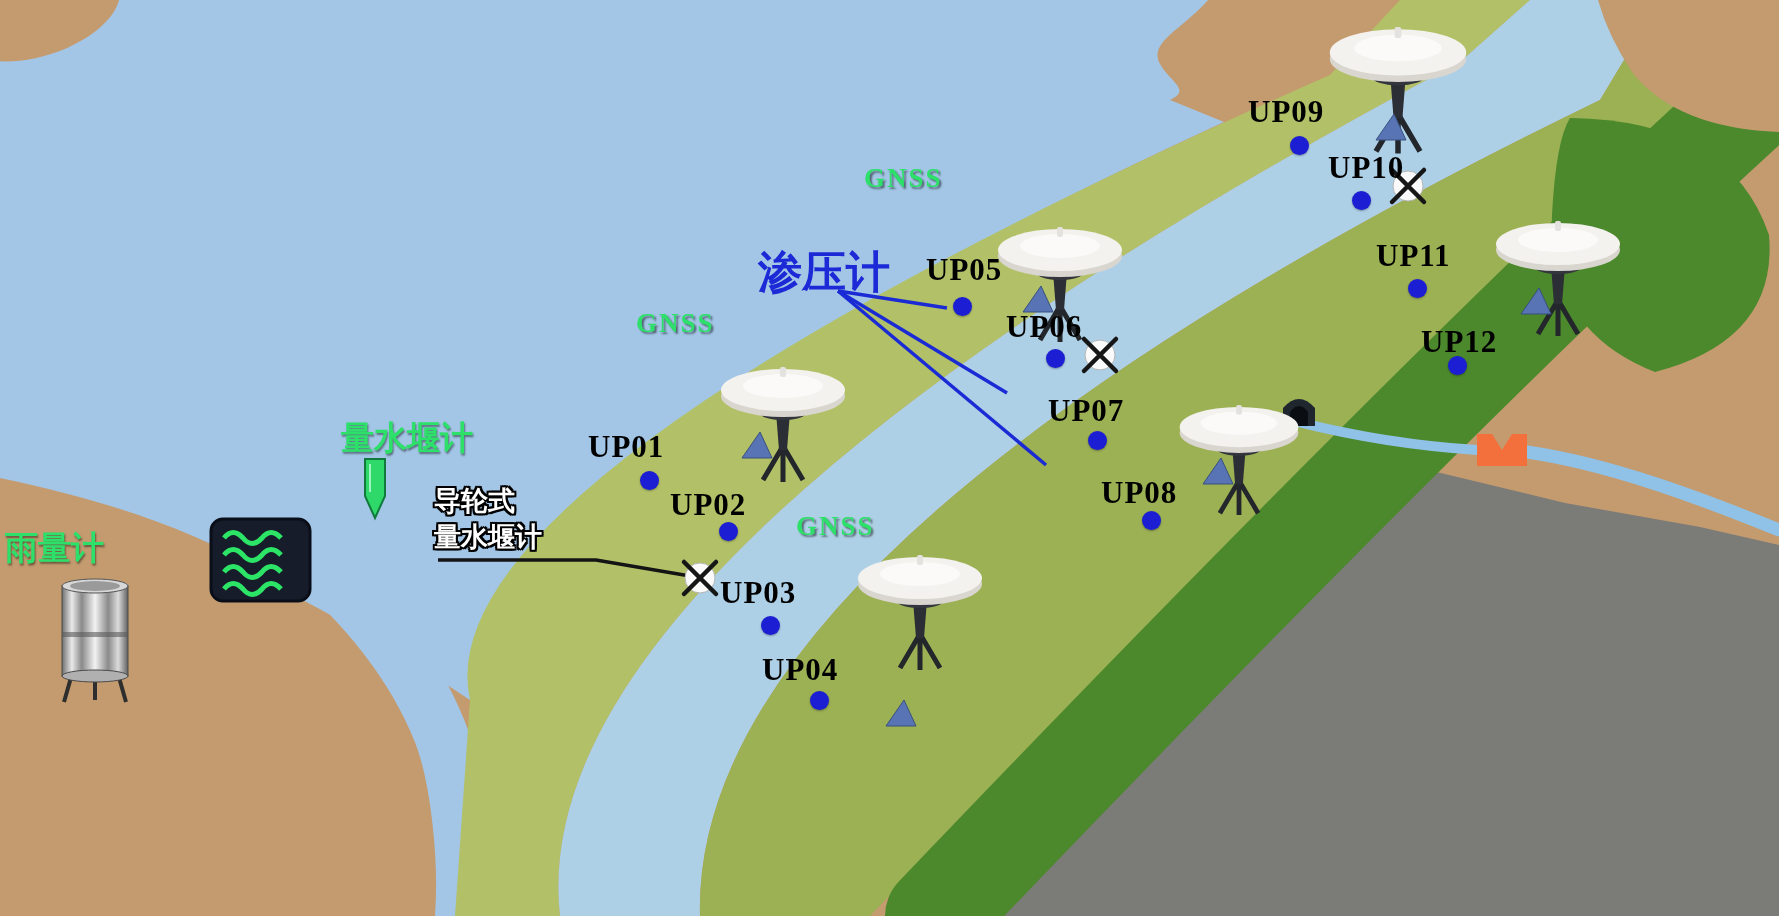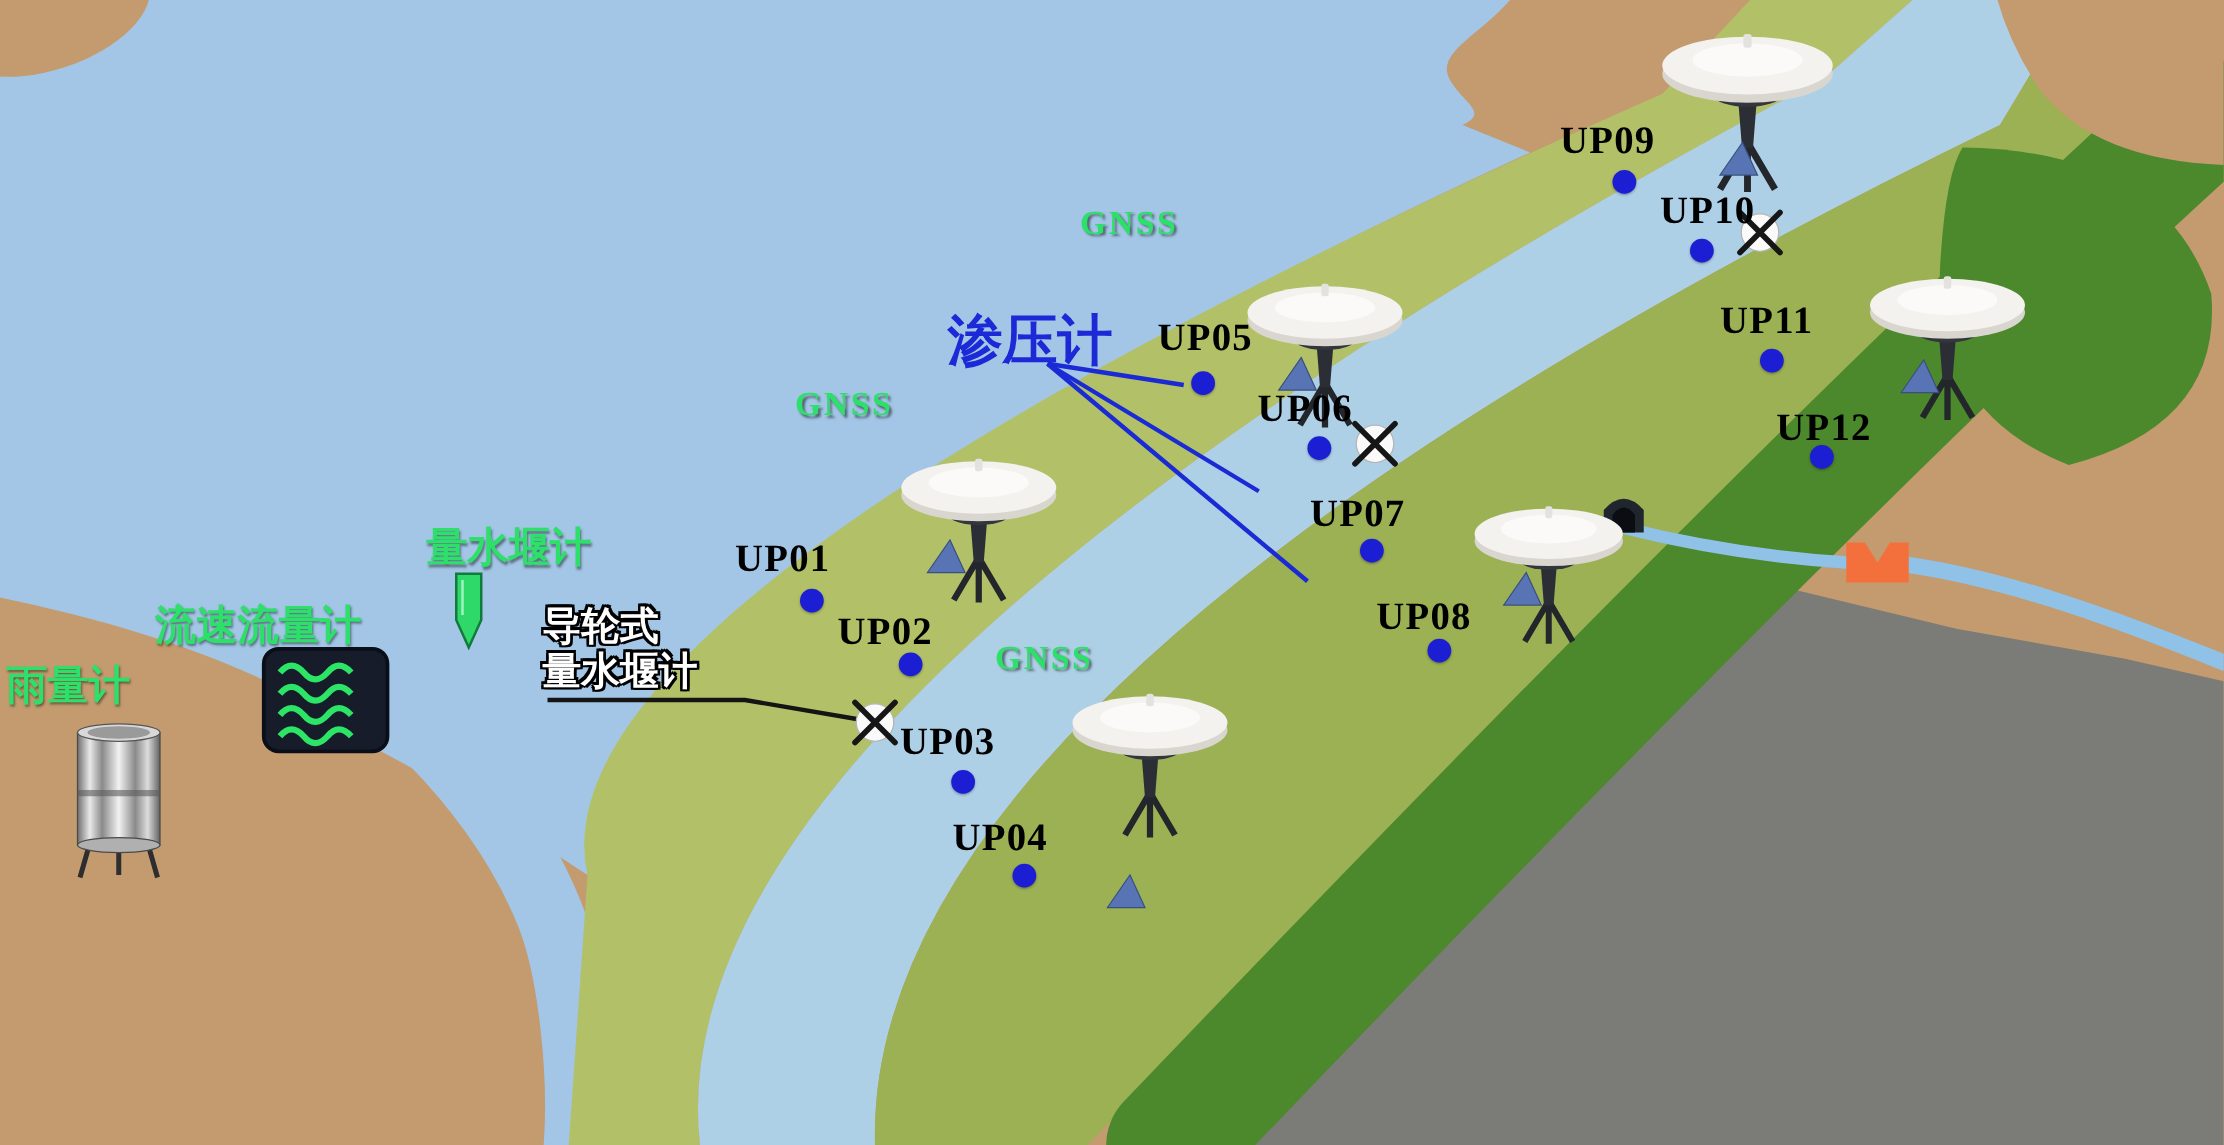--- a/index.html
+++ b/index.html
@@ -10,21 +10,21 @@
   .dot{position:absolute;width:19px;height:19px;border-radius:50%;
        background:#1b1ed2;box-shadow:0 1px 2px rgba(0,0,40,.35);}
   .up-label{position:absolute;font-family:"Liberation Serif",serif;font-weight:bold;
             font-size:31px;color:#000000;letter-spacing:1px;white-space:nowrap;}
   .gnss-label{position:absolute;font-family:"Liberation Serif",serif;font-weight:bold;
             font-size:27px;color:#2ce06a;letter-spacing:2px;
             text-shadow:2px 2px 2px rgba(0,0,0,.5);white-space:nowrap;}
   .cn{position:absolute;font-weight:bold;white-space:nowrap;}
   .cn.green{color:#2ce06a;font-size:33px;text-shadow:1px 2px 2px rgba(0,0,0,.45);}
   .cn.blue{color:#1b2ad6;font-size:44px;}
-  .cn.white{color:#ffffff;font-size:31px;line-height:36px;
+  .cn.white{color:#ffffff;font-size:27px;line-height:36px;
       text-shadow:-2px -2px 0 #000,2px -2px 0 #000,-2px 2px 0 #000,2px 2px 0 #000,
                   0 -2px 0 #000,0 2px 0 #000,-2px 0 0 #000,2px 0 0 #000;}
   .cn.orange{color:#ff6a45;font-size:37px;text-shadow:1px 2px 2px rgba(120,30,0,.35);}
   .antenna{position:absolute;}
   .tri{position:absolute;}
   .xmark{position:absolute;}
 </style>
 </head>
 <body>
 
@@ -185,18 +185,17 @@
   <div class="up-label" style="left:1328px;top:150px">UP10</div>
   <div class="up-label" style="left:1376px;top:238px">UP11</div>
   <div class="up-label" style="left:1421px;top:324px">UP12</div>
 
   <div class="gnss-label" style="left:864px;top:163px">GNSS</div>
   <div class="gnss-label" style="left:636px;top:308px">GNSS</div>
   <div class="gnss-label" style="left:796px;top:511px">GNSS</div>
 
   <div class="cn blue" style="left:758px;top:243px">渗压计</div>
   <div class="cn green" style="left:341px;top:416px">量水堰计</div>
-  <div class="cn green" style="left:124px;top:478px">流速流量计</div>
   <div class="cn green" style="left:5px;top:526px">雨量计</div>
   <div class="cn white" style="left:434px;top:483px">导轮式</div>
   <div class="cn white" style="left:434px;top:519px">量水堰计</div>
 
 </div>
 
 </body></html>

